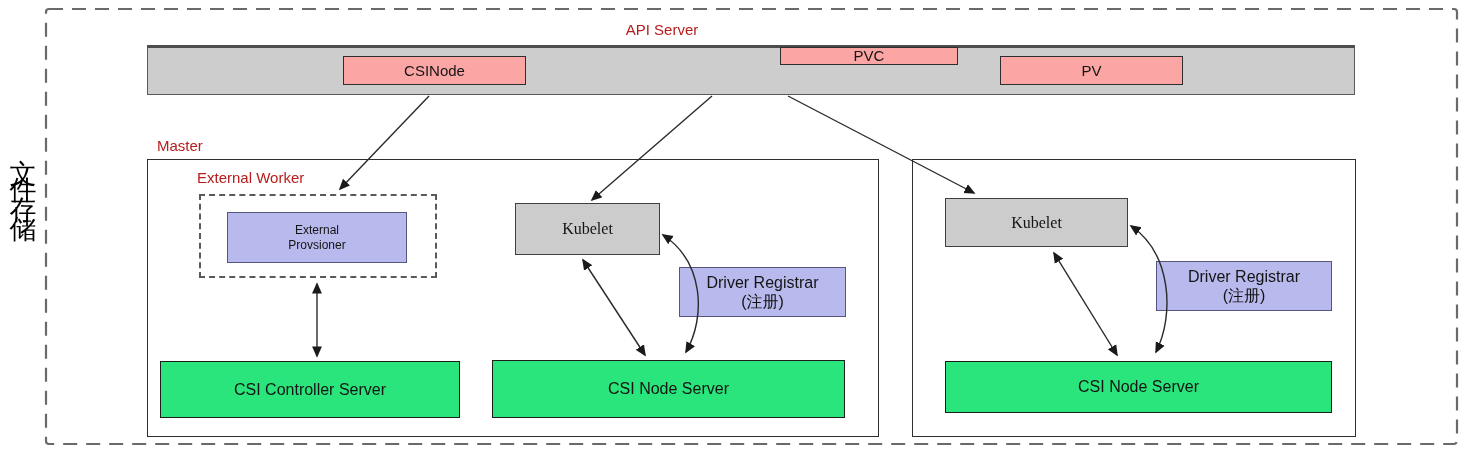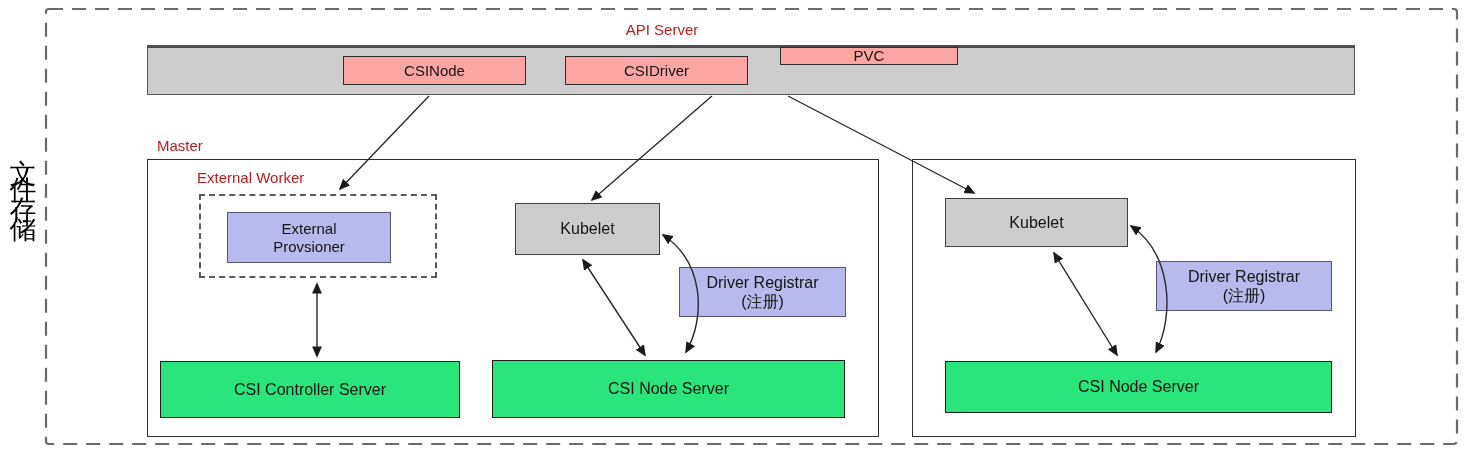--- a/index.html
+++ b/index.html
@@ -7,21 +7,21 @@
   .stage{position:relative;width:1468px;height:453px;background:#ffffff;overflow:hidden;}
   .abs{position:absolute;box-sizing:border-box;}
   .lbl{position:absolute;font-size:15px;color:#b91c1c;white-space:nowrap;}
   .box{position:absolute;box-sizing:border-box;display:flex;flex-direction:column;
        align-items:center;justify-content:center;text-align:center;font-size:16px;line-height:1.2;}
   .api-bar{background:#cdcdcd;border:1px solid #5a5a5a;border-top:3px solid #4d4d4d;}
   .res-box{background:#fca5a5;border:1.5px solid #2e2e2e;font-size:15px;}
   .node-frame{background:#ffffff;border:1.5px solid #2e2e2e;}
   .dashed-box{border:2px dashed #5a5a5a;background:transparent;}
   .purple{background:#b8b9ec;border:1px solid #55557d;}
-  .gray{background:#cccccc;border:1px solid #3f3f3f;}
+  .gray{background:#cccccc;border:1px solid #3f3f3f;font-family:Liberation Serif, serif;}
   .green{background:#29e57b;border:1px solid #1d1d1d;}
   .sub{font-size:16px;line-height:1.1;margin-top:1px;}
   .vertical-label{position:absolute;left:6px;top:137px;width:34px;
       writing-mode:vertical-rl;text-orientation:upright;letter-spacing:19px;
       font-size:27px;color:#000;line-height:34px;}
   svg.arrow-layer{position:absolute;left:0;top:0;pointer-events:none;}
 </style>
 </head>
 <body>
 
@@ -29,37 +29,37 @@
 
   <div class="vertical-label">文件存储</div>
 
   <div class="lbl" style="left:582px;top:21px;width:160px;text-align:center;">API Server</div>
 
   <div class="abs api-bar" style="left:147px;top:45px;width:1208px;height:50px;"></div>
 
   <div class="box res-box" style="left:343px;top:56px;width:183px;height:29px;">
     <span>CSINode</span>
   </div>
-  <div class="box res-box" style="left:565px;top:56px;width:183px;height:29px;">
-    <span>CSIDriver</span>
-  </div>
   <div class="box res-box" style="left:780px;top:47px;width:178px;height:18px;">
     <span>PVC</span>
+  </div>
+  <div class="box res-box" style="left:1000px;top:56px;width:183px;height:29px;">
+    <span>PV</span>
   </div>
 
   <div class="lbl" style="left:157px;top:137px;">Master</div>
   <div class="abs node-frame" style="left:147px;top:159px;width:732px;height:278px;"></div>
 
   <div class="lbl" style="left:1250px;top:137px;width:100px;text-align:right;margin-top:48px;">Worker</div>
   <div class="abs node-frame" style="left:912px;top:159px;width:444px;height:278px;"></div>
 
   <div class="lbl" style="left:197px;top:169px;">External Worker</div>
   <div class="abs dashed-box" style="left:199px;top:194px;width:238px;height:84px;"></div>
 
-  <div class="box purple" style="left:227px;top:212px;width:164px;height:51px;font-size:15px;">
+  <div class="box purple" style="left:227px;top:212px;width:180px;height:51px;font-size:12px;">
     <span>External</span>
     <span>Provsioner</span>
   </div>
 
   <div class="box gray" style="left:515px;top:203px;width:145px;height:52px;">
     <span>Kubelet</span>
   </div>
 
   <div class="box purple" style="left:679px;top:267px;width:167px;height:50px;">
     <span>Driver Registrar</span>

